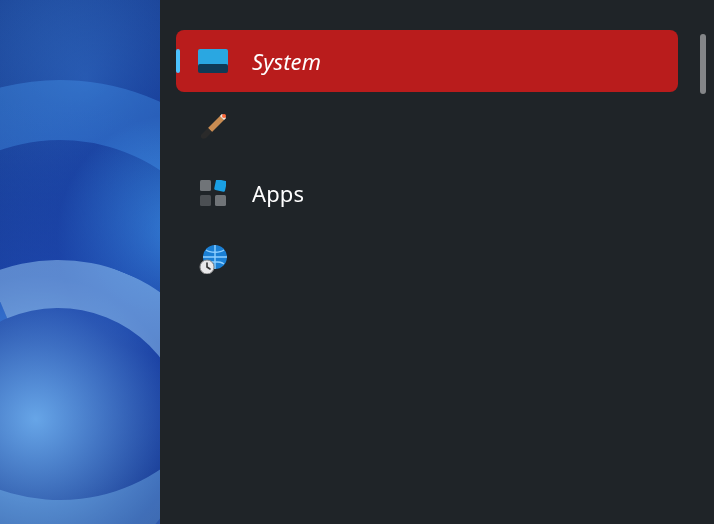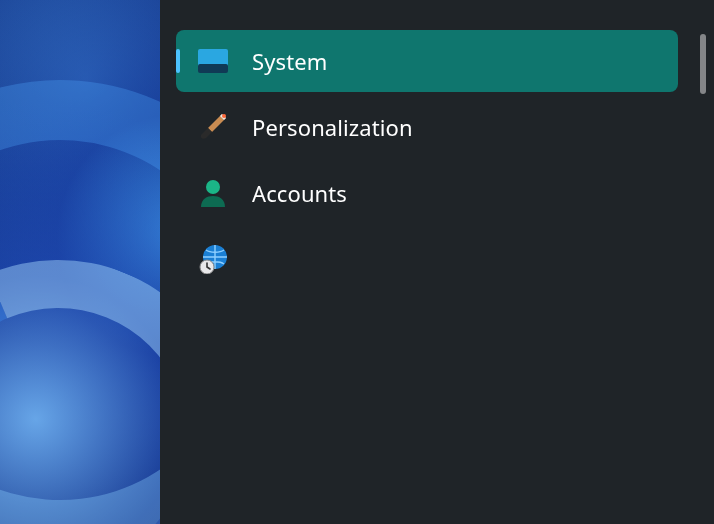--- a/index.html
+++ b/index.html
@@ -50,21 +50,22 @@
     display:flex; align-items:center; gap:24px;
     height:62px; padding:0 22px;
     border-radius:8px;
     color:#ffffff; font-size:22px; letter-spacing:.1px;
     cursor:pointer; position:relative;
   }
   .nav-item .icon {
     width:30px; height:30px; display:flex; align-items:center; justify-content:center; flex:0 0 30px;
   }
   .nav-item.active {
-    background:#0f766e;
+    background:#b91c1c;
+    font-style:italic;
   }
   .nav-item.active::before {
     content:""; position:absolute; left:0; top:50%; transform:translateY(-50%);
     width:4px; height:24px; border-radius:2px; background:#4cc2ff;
   }
   .nav-item .label { white-space:nowrap; }
 </style>
 </head>
 <body>
 
@@ -90,33 +91,34 @@
 
     <li class="nav-item">
       <span class="icon">
         <svg width="30" height="30" viewBox="0 0 30 30">
           <path d="M24 2 L28 6 L14 20 L10 16 Z" fill="#c98c52"></path>
           <path d="M10 16 L14 20 L8 26 C5 28 2 26 3 23 Z" fill="#2a2a2a"></path>
           <path d="M22 4 L26 8 L28 6 L24 2 Z" fill="#e8e8e8"></path>
           <circle cx="26" cy="4" r="2" fill="#ff6a3c"></circle>
         </svg>
       </span>
-      <span class="label">Personalization</span>
     </li>
-
 
     <li class="nav-item">
       <span class="icon">
-        <svg width="26" height="28" viewBox="0 0 26 28">
-          <circle cx="13" cy="8" r="7" fill="#1bb587"></circle>
-          <path d="M1 28 C1 20 7 17 13 17 C19 17 25 20 25 28 Z" fill="#0d6b52"></path>
+        <svg width="26" height="26" viewBox="0 0 26 26">
+          <rect x="0" y="0" width="11" height="11" rx="1.5" fill="#707478"></rect>
+          <rect x="15" y="0" width="11" height="11" rx="1.5" fill="#1a9fe3" transform="rotate(12 20.5 5.5)"></rect>
+          <rect x="0" y="15" width="11" height="11" rx="1.5" fill="#4b4f53"></rect>
+          <rect x="15" y="15" width="11" height="11" rx="1.5" fill="#707478"></rect>
         </svg>
       </span>
-      <span class="label">Accounts</span>
+      <span class="label">Apps</span>
     </li>
+
 
     <li class="nav-item">
       <span class="icon">
         <svg width="30" height="30" viewBox="0 0 30 30">
           <circle cx="17" cy="13" r="12" fill="#1a7fd4"></circle>
           <path d="M5 13 H29 M17 1 V25 M8 6 C12 9 22 9 26 6 M8 20 C12 17 22 17 26 20" stroke="#8fd0ff" stroke-width="1.4" fill="none"></path>
           <circle cx="9" cy="23" r="7" fill="#e8e8ea"></circle>
           <circle cx="9" cy="23" r="7" fill="none" stroke="#888" stroke-width="1"></circle>
           <path d="M9 19 V23 L12 25" stroke="#333" stroke-width="1.6" fill="none" stroke-linecap="round"></path>
         </svg>

